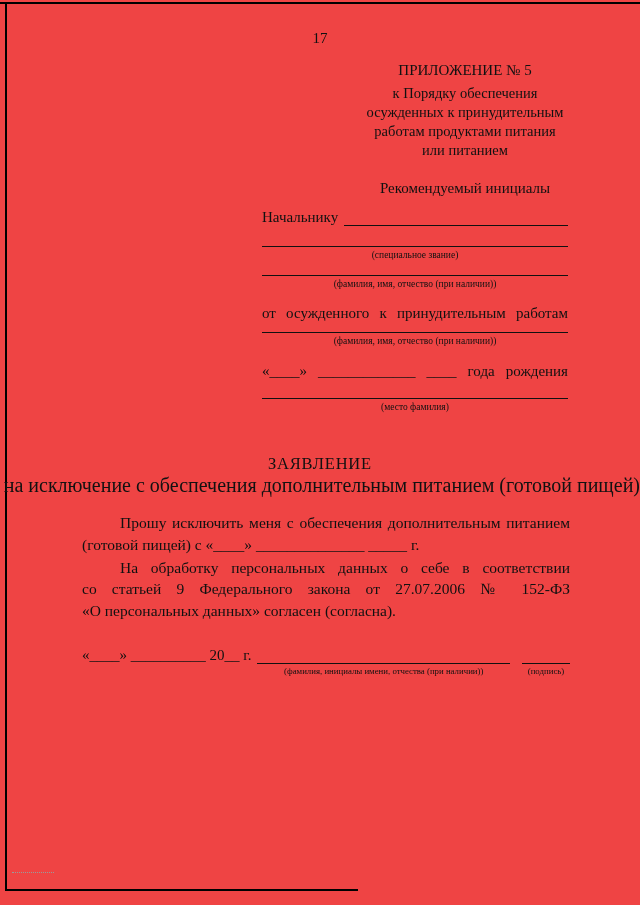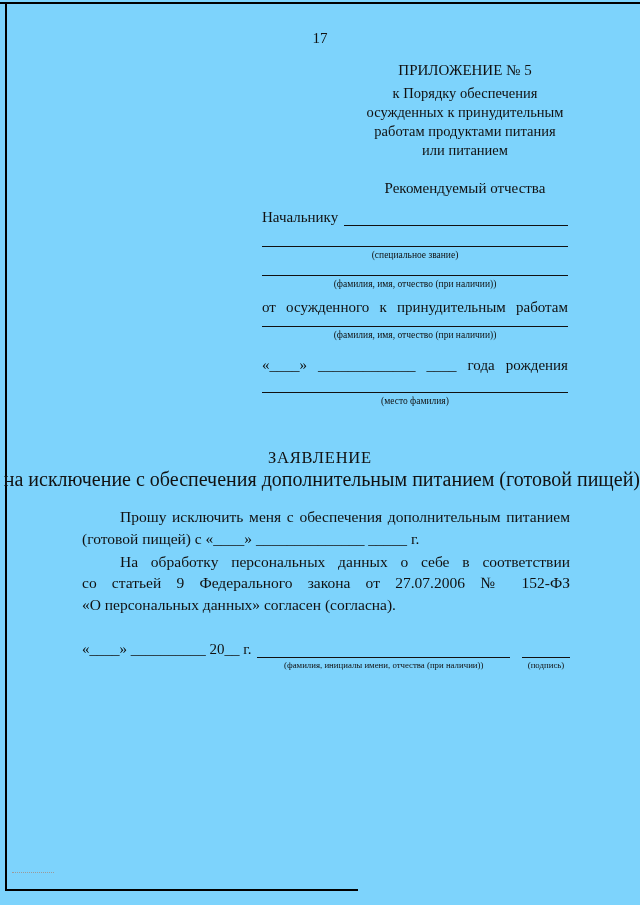--- a/index.html
+++ b/index.html
@@ -2,21 +2,21 @@
 <html><head>
 <meta charset="utf-8">
 <style>
   * { margin:0; padding:0; box-sizing:border-box; }
   html,body { background:#fff; }
   body {
     width:640px; height:905px;
     font-family:"Liberation Serif", serif;
     color:#111;
   }
-  .page { position:relative; width:640px; height:905px; background:#7dd3fc; overflow:hidden; }
+  .page { position:relative; width:640px; height:905px; background:#ef4444; overflow:hidden; }
 
   
   .frame-top    { position:absolute; top:2px;  left:0;   width:640px; height:2px; background:#000; }
   .frame-left   { position:absolute; top:2px;  left:5px; width:2px;  height:889px; background:#000; }
   .frame-bottom { position:absolute; top:889px; left:5px; width:353px; height:2px; background:#000; }
   .artifact { position:absolute; left:12px; top:872px; width:42px; border-bottom:1px dotted #9a9a9a; }
 
   .content { position:relative; padding-top:30px; width:640px; }
 
   .page-number { text-align:center; font-size:15px; }
@@ -39,21 +39,21 @@
 
   .rule { border-bottom:1px solid #111; height:0; }
   .r1 { margin-top:20px; }
   .r2 { margin-top:13px; }
   .r3 { margin-top:10px; }
   .r4 { margin-top:18px; }
   .rule + .micro { margin-top:2px; }
 
   .just { text-align:justify; text-align-last:justify; }
   .body-line { font-size:15px; }
-  .from-line { margin-top:8px; }
+  .from-line { margin-top:14px; }
   .birth-line { margin-top:16px; }
 
   .stmt-title { text-align:center; margin-top:40px; font-size:16.5px; letter-spacing:0.8px; }
   .stmt-subtitle { text-align:right; font-size:20px; }
 
   .para { margin:2px 70px 0 82px; font-size:15.5px; line-height:1.38; }
   .para.first { margin-top:15px; }
   .pline.indent { text-indent:38px; }
 
   .footer-row { display:flex; align-items:flex-start; margin:26px 70px 0 82px; font-size:15px; }
@@ -77,21 +77,21 @@
     <div class="page-number">17</div>
 
     <div class="appendix">
       <div class="appendix-title">ПРИЛОЖЕНИЕ № 5</div>
       <div class="appendix-subtitle pre">к Порядку обеспечения
 осужденных к принудительным
 работам продуктами питания
 или питанием</div>
     </div>
 
-    <div class="sample-note">Рекомендуемый отчества</div>
+    <div class="sample-note">Рекомендуемый инициалы</div>
 
     <div class="form-col">
       <div class="to-row">
         <span class="to-label">Начальнику</span>
         <span class="fill-line"></span>
       </div>
 
       <div class="rule r1"></div>
       <div class="micro center">(специальное звание)</div>
 

